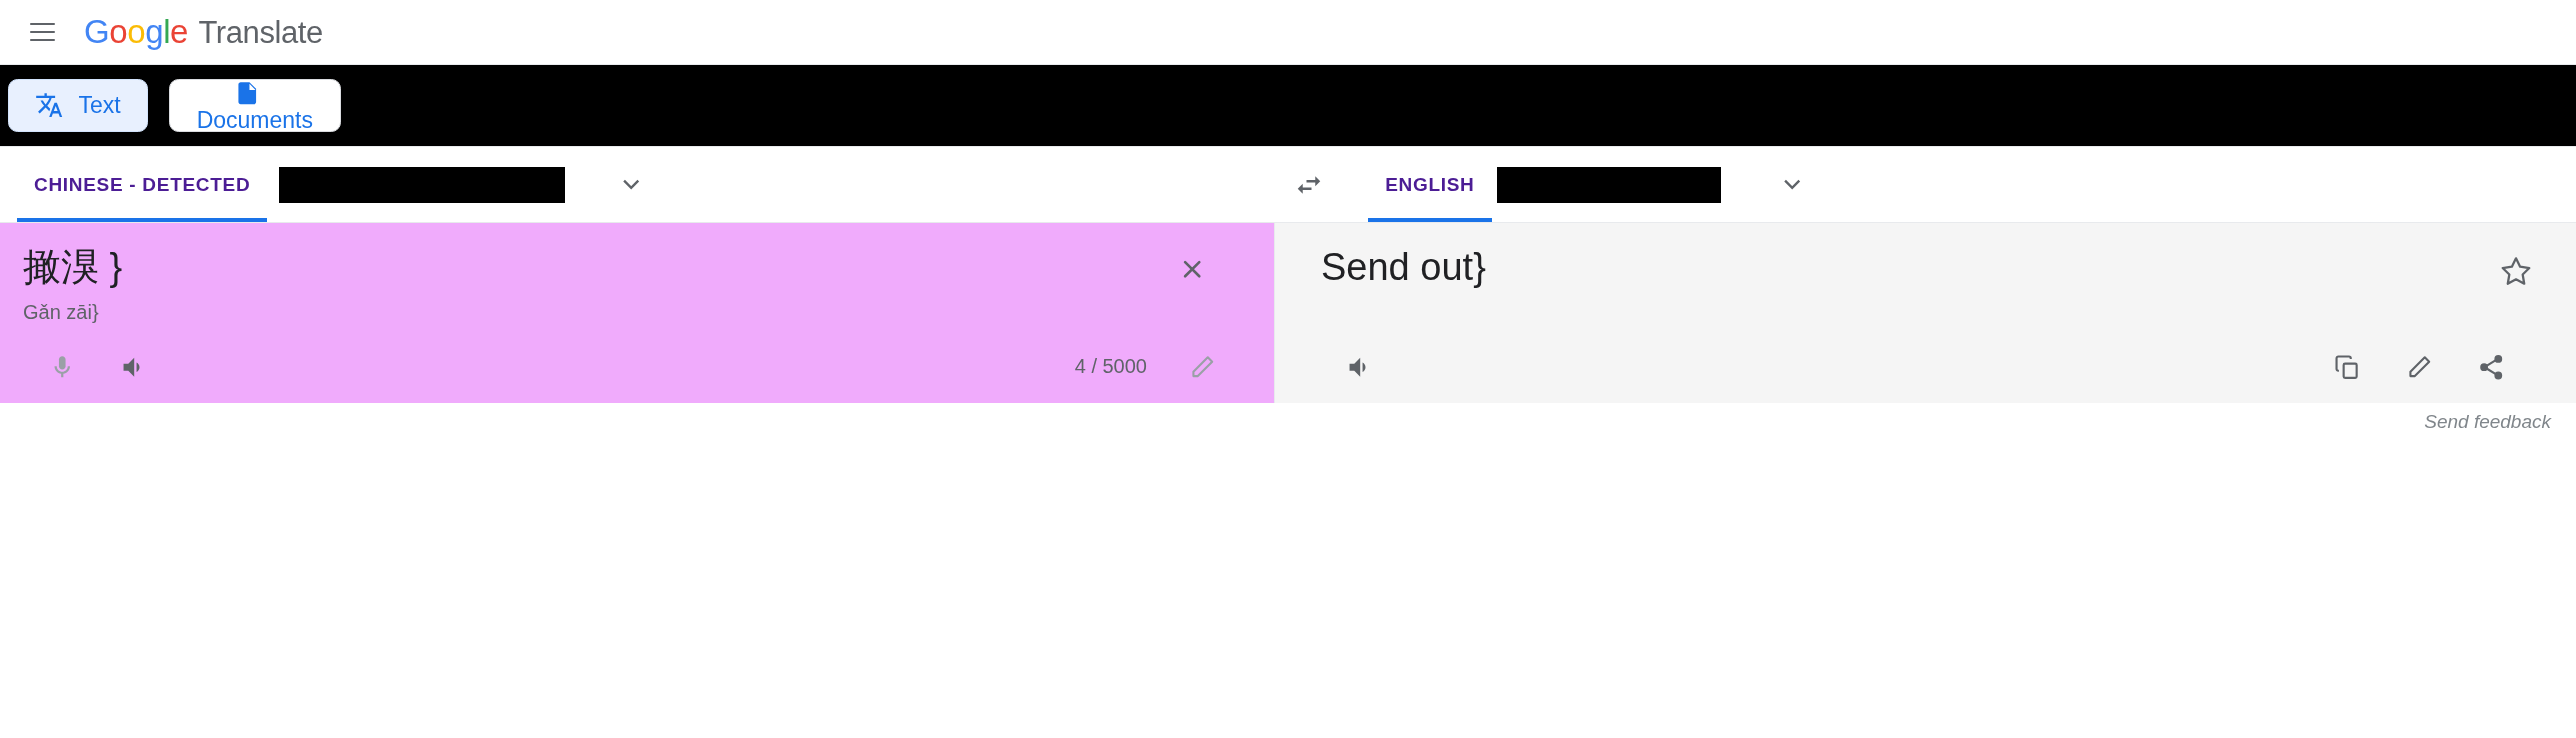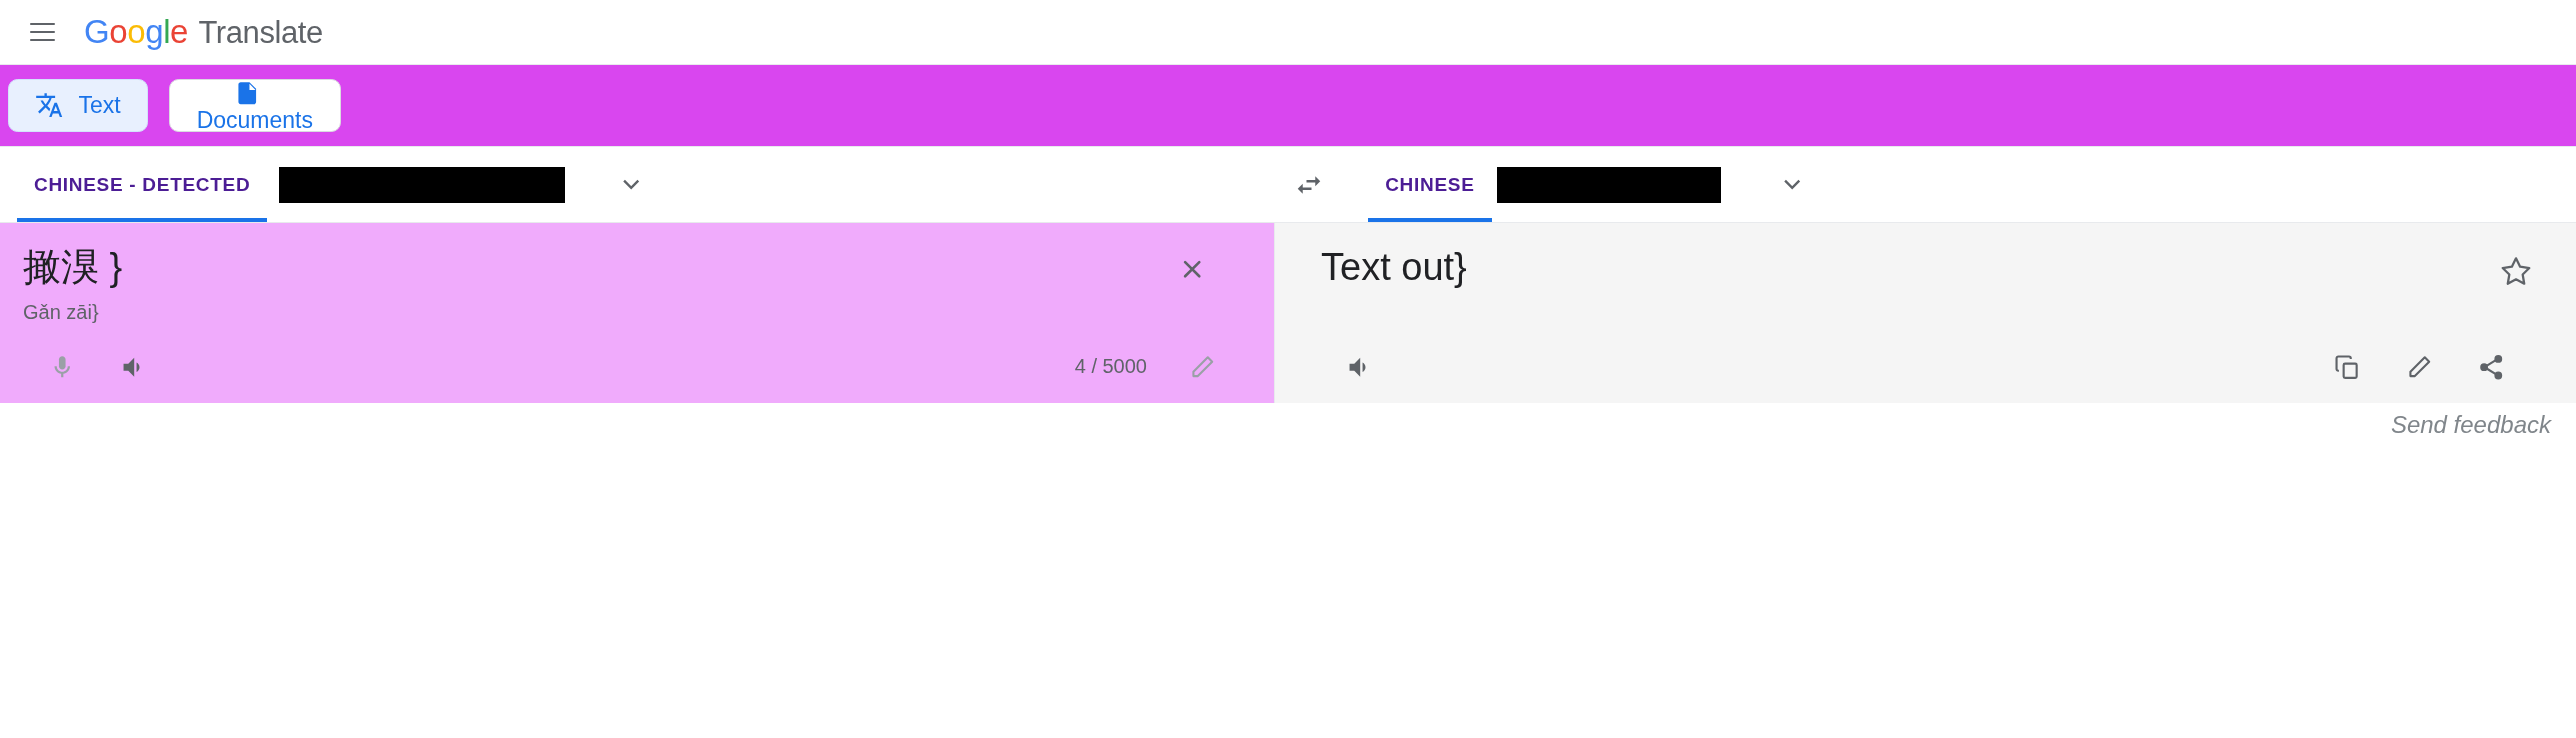--- a/index.html
+++ b/index.html
@@ -59,21 +59,21 @@
     margin-left: 10.4px;
     font-size: 31px;
   }
 
   
   .tabs-row {
     height: 83px;
     display: flex;
     align-items: center;
     padding-left: 7.6px;
-    background: #d946ef;
+    background: #000000;
     border-top: 0.9px solid #e8eaed;
     border-bottom: 0.9px solid #e8eaed;
     box-sizing: border-box;
   }
   .tab {
     display: flex;
     align-items: center;
     height: 53px;
     padding: 0 26.5px;
     border-radius: 9.5px;
@@ -258,21 +258,21 @@
     height: 57px;
     display: flex;
     align-items: flex-start;
     justify-content: flex-end;
     padding-right: 25px;
     padding-top: 7.6px;
     box-sizing: border-box;
     background: #ffffff;
   }
   .send-feedback {
-    font-size: 24px;
+    font-size: 19px;
     font-style: italic;
     color: #80868b;
     cursor: pointer;
   }
 </style>
 </head>
 <body>
 
 <div class="header">
   <div class="hamburger">
@@ -324,21 +324,21 @@
     </div>
   </div>
 
   <div class="lang-side target">
     <div class="swap-btn">
       <svg width="30" height="30" viewBox="0 0 24 24" fill="#5f6368">
         <path d="M6.99 11L3 15l3.99 4v-3H14v-2H6.99v-3zM21 9l-3.99-4v3H10v2h7.01v3L21 9z"></path>
       </svg>
     </div>
     <div class="lang-chip selected">
-      <span>CHINESE</span>
+      <span>ENGLISH</span>
     </div>
     <div class="redaction tgt"></div>
     <div class="chevron tgt">
       <svg width="28.4" height="28.4" viewBox="0 0 24 24" fill="none" stroke="#5f6368" stroke-width="2">
         <polyline points="6 9 12 15 18 9"></polyline>
       </svg>
     </div>
   </div>
 </div>
 
@@ -371,21 +371,21 @@
       <div class="char-count">4 / 5000</div>
       <div class="tool-icon">
         <svg width="26.5" height="26.5" viewBox="0 0 24 24" fill="none" stroke="#9aa0a6" stroke-width="1.9" stroke-linecap="round" stroke-linejoin="round">
           <path d="M17 3l4 4L8 20H4v-4L17 3z"></path>
         </svg>
       </div>
     </div>
   </div>
 
   <div class="panel target">
-    <div class="panel-text target-text">Text out}</div>
+    <div class="panel-text target-text">Send out}</div>
 
     <div class="star-btn">
       <svg width="32" height="32" viewBox="0 0 24 24" fill="none" stroke="#5f6368" stroke-width="1.7" stroke-linejoin="round">
         <polygon points="12 2.5 15.09 8.76 22 9.77 17 14.64 18.18 21.52 12 18.27 5.82 21.52 7 14.64 2 9.77 8.91 8.76 12 2.5"></polygon>
       </svg>
     </div>
 
     <div class="panel-toolbar target-toolbar">
       <div class="tool-icon">
         <svg width="28.4" height="28.4" viewBox="0 0 24 24" fill="#5f6368">

